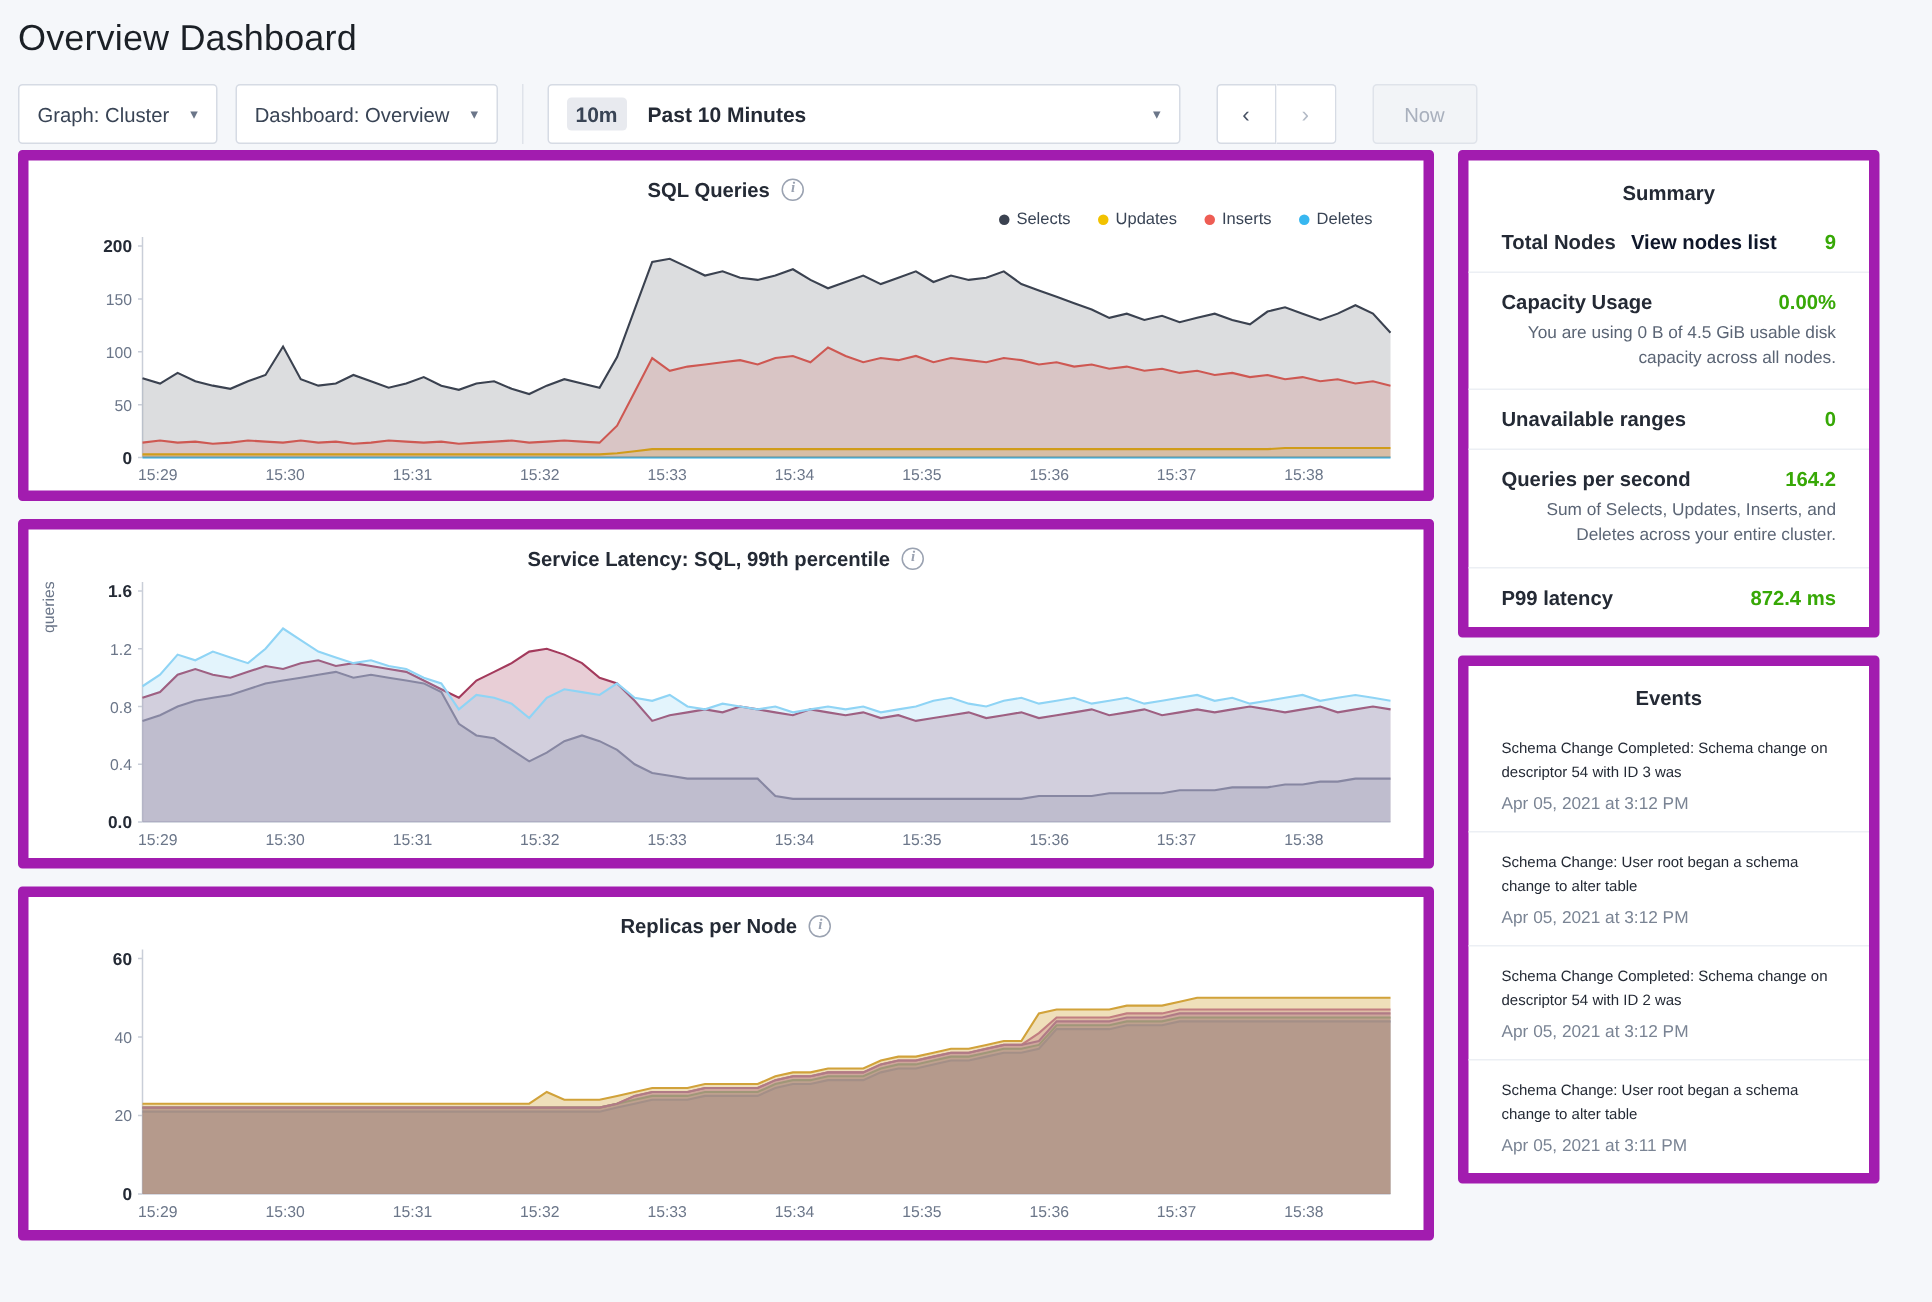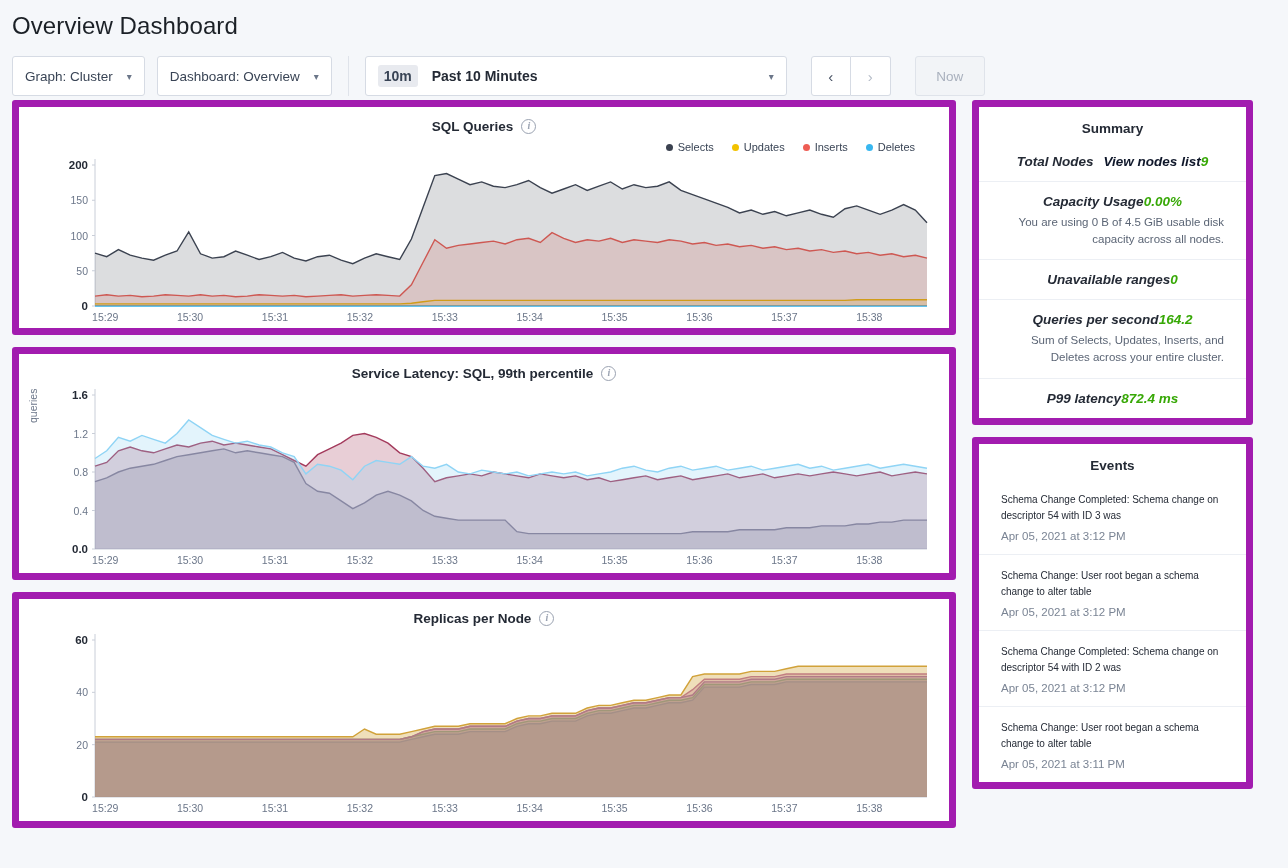--- a/index.html
+++ b/index.html
@@ -144,22 +144,22 @@
   .axis-text.major { font-size: 11.5px; fill: #242a35; font-weight: 700; }
 
   
   .panel-title {
     text-align: center; font-size: 13.5px; font-weight: 700;
     color: #242a35; padding: 14px 0 6px 0;
   }
   .srow { padding: 12px 22px; }
   .srow + .srow { border-top: 1px solid #eceff4; }
   .srow-head {
-    display: flex; align-items: baseline; justify-content: center;
-    font-size: 13.5px; font-weight: 700; color: #242a35; font-style: italic;
+    display: flex; align-items: baseline; justify-content: space-between;
+    font-size: 13.5px; font-weight: 700; color: #242a35;
   }
   .srow-head .left { display: flex; align-items: baseline; gap: 10px; }
   .srow-head a { color: #0f172a; text-decoration: none; font-weight: 700; cursor: pointer; }
   .srow-val { color: #37a806; font-weight: 700; font-size: 13.5px; }
   .srow-desc { font-size: 11.5px; color: #5b6575; line-height: 1.45; margin-top: 5px; text-align: right; }
 
   
   .event {
     padding: 13px 22px 12px 22px;
   }

